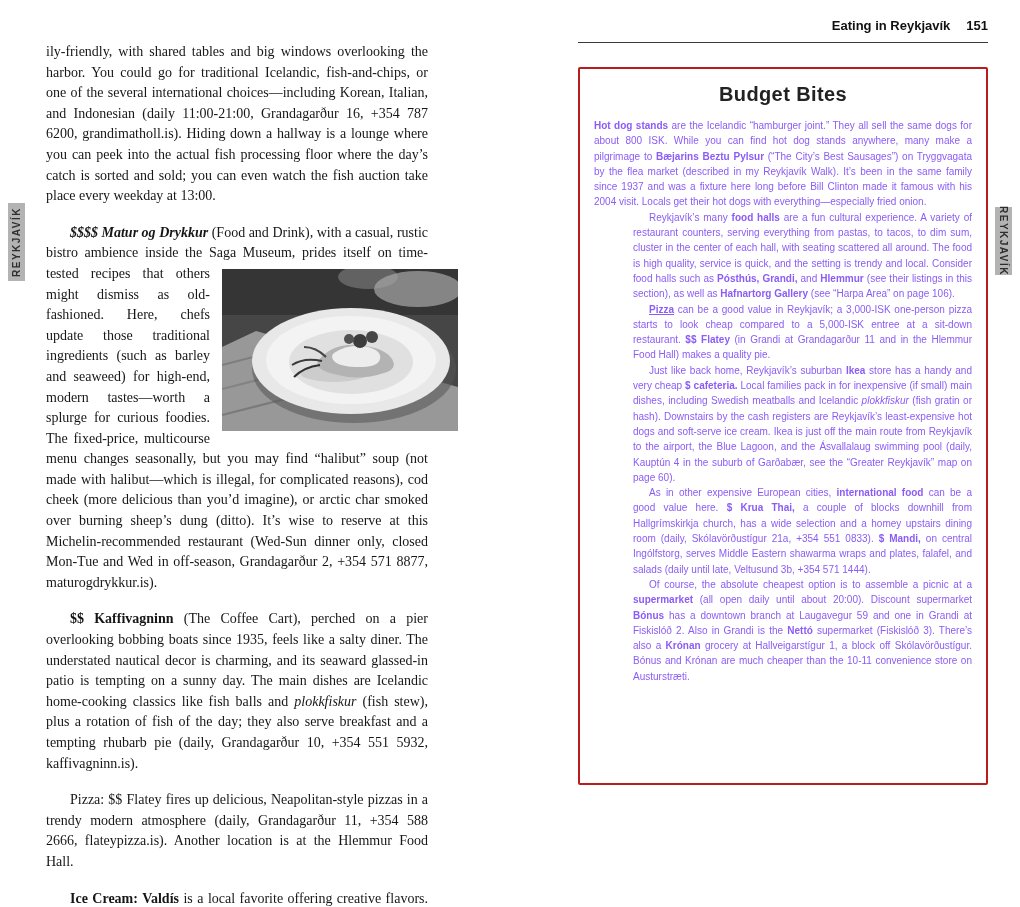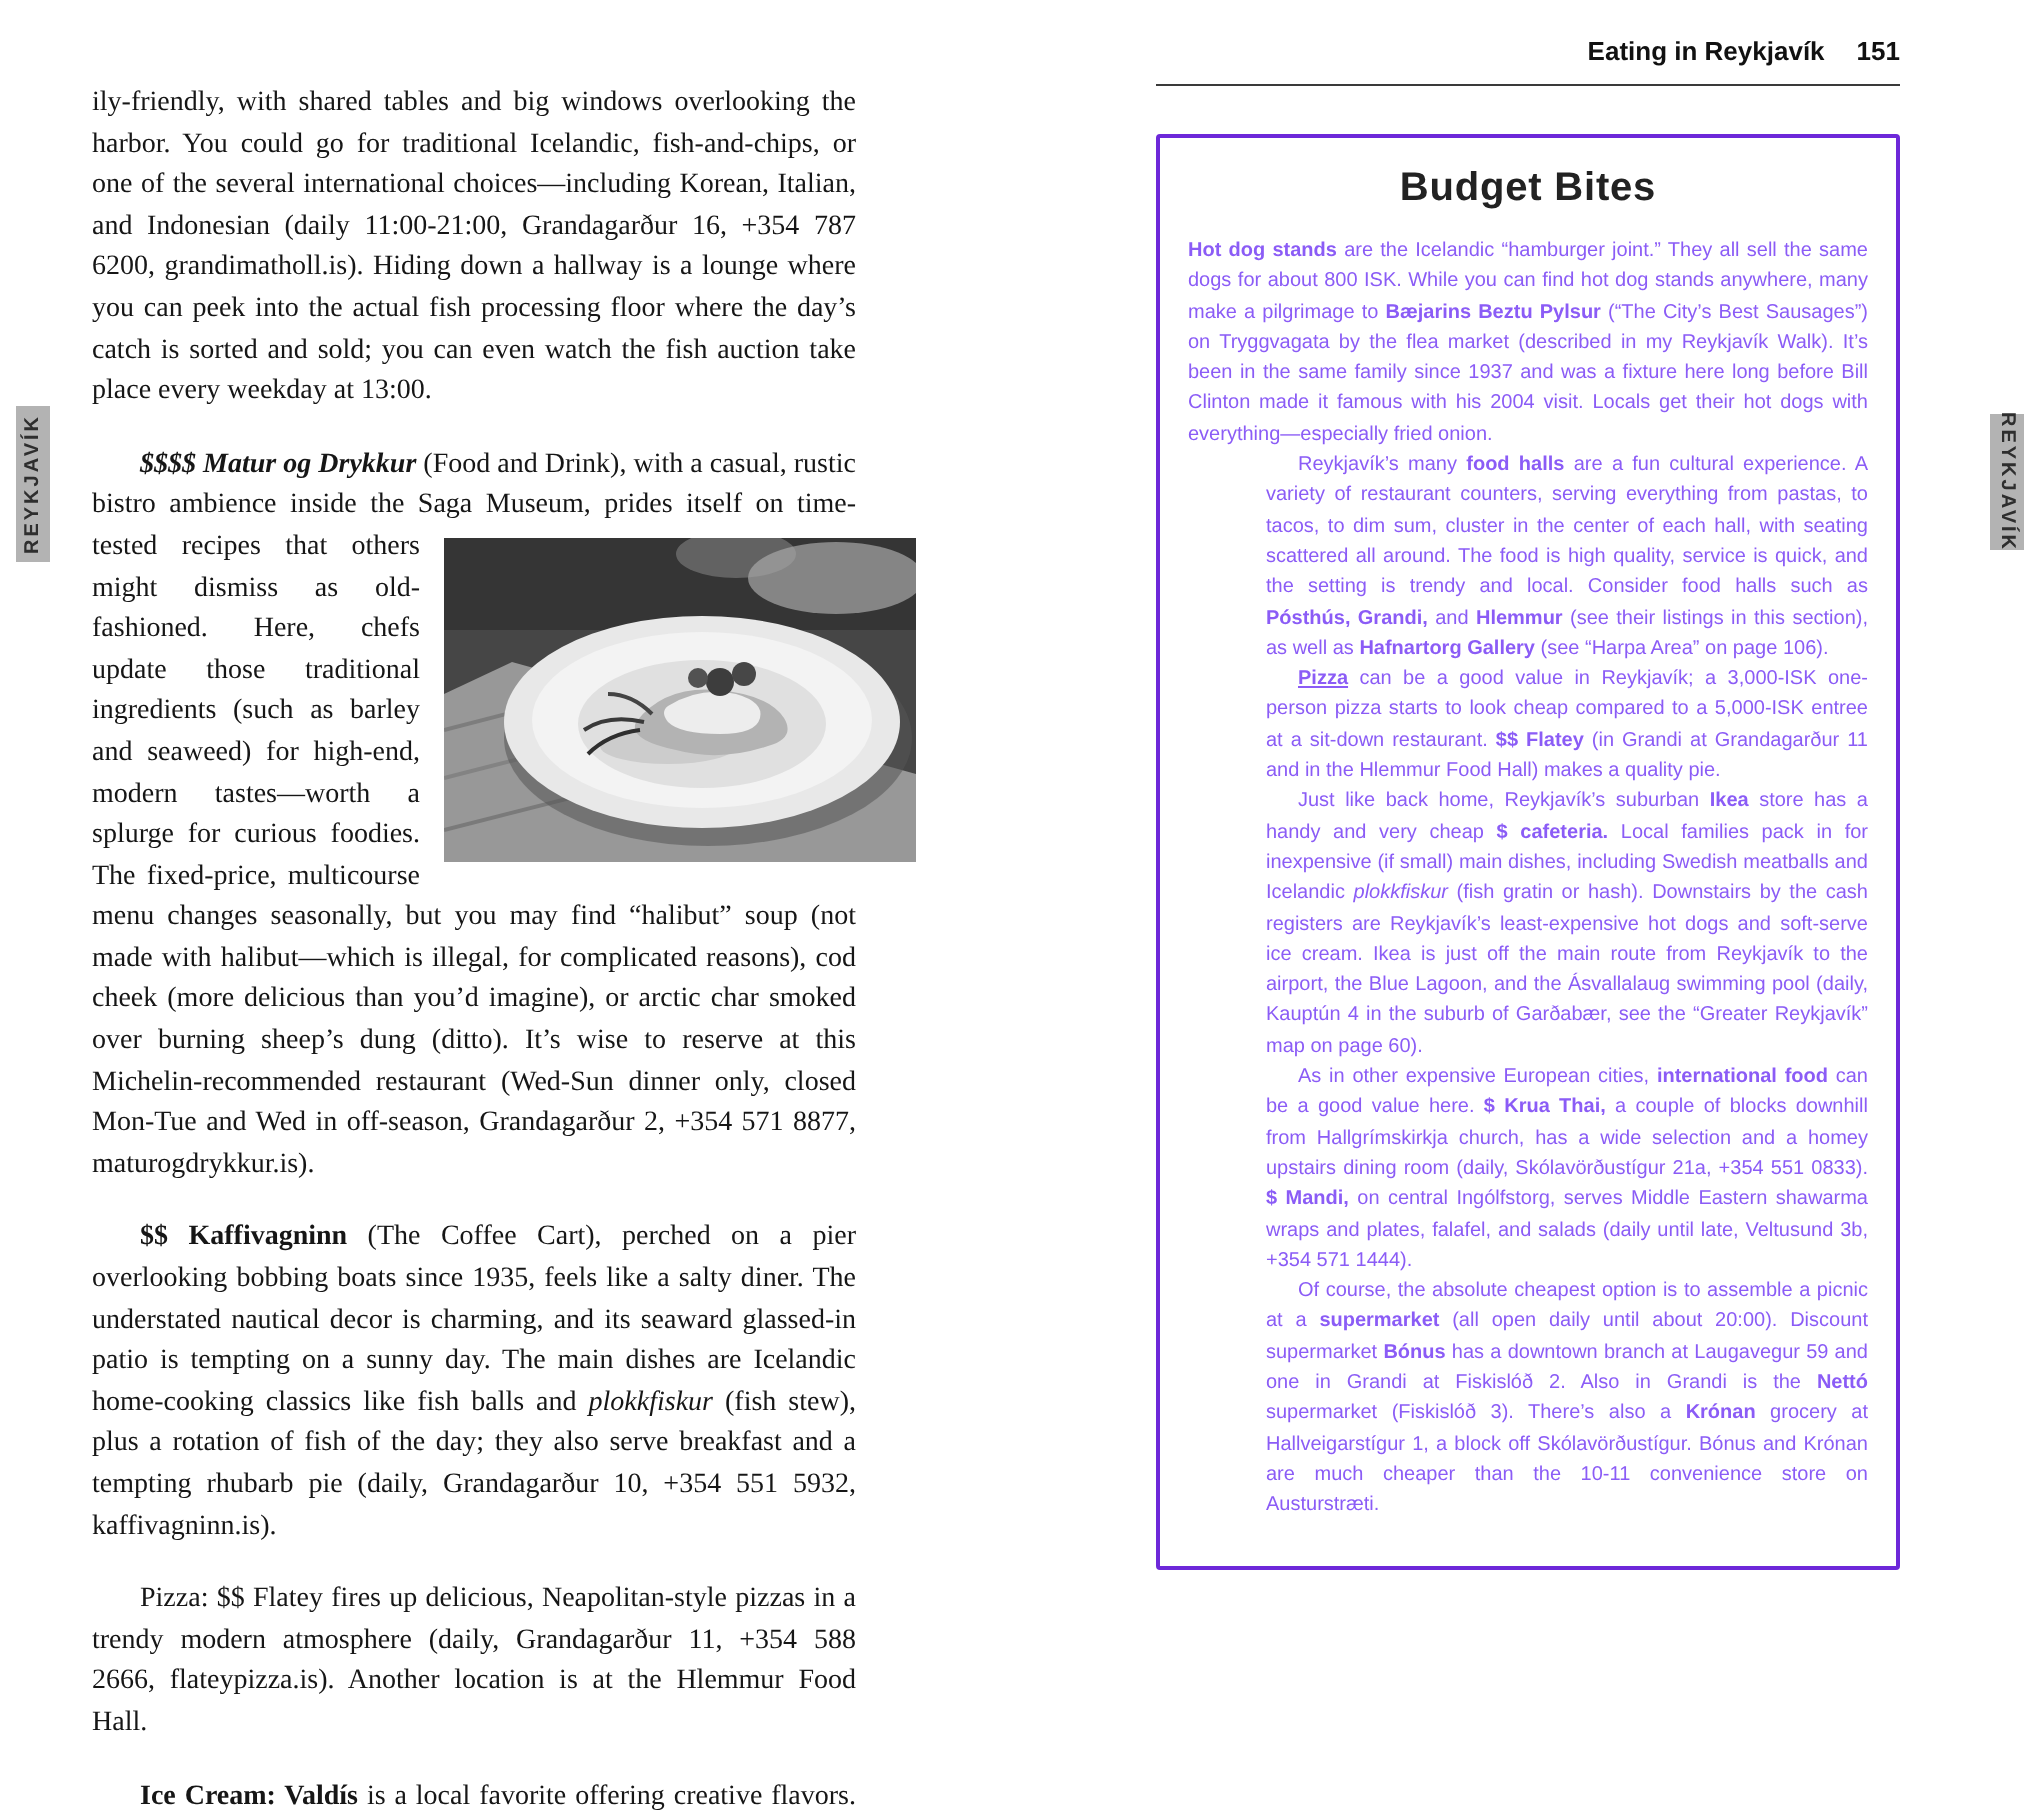--- a/index.html
+++ b/index.html
@@ -18,21 +18,21 @@
     font-family:"Liberation Sans",sans-serif;font-weight:700;font-size:10px;
     letter-spacing:1.5px;color:#2e2e2e;white-space:nowrap;
   }
   .tab-left{left:8px;top:203px;width:17px;height:78px;}
   .tab-left span{transform:rotate(180deg);}
   .tab-right{right:8px;top:207px;width:17px;height:68px;}
 
   
   .page{position:absolute;top:18px;}
   .page-left{left:30px;width:414px;}
-  .page-right{left:578px;width:372px;}
+  .page-right{left:578px;width:410px;}
 
   .running-head{
     display:flex;align-items:baseline;gap:16px;
     font-family:"Liberation Sans",sans-serif;font-weight:700;font-size:13px;color:#111;
     border-bottom:1px solid #3a3a3a;padding-bottom:9px;
   }
   .running-head.right{justify-content:flex-end;}
 
   
   .body-left{margin-top:24px;font-size:14px;line-height:20.6px;text-align:justify;color:#161616;}
@@ -42,21 +42,21 @@
   .photo-float{
     float:right;width:236px;height:162px;
     margin:5px -30px 6px 12px;
     display:block;
   }
   .photo-float svg{display:block;width:236px;height:162px;}
 
   
   .budget-box{
     margin-top:24px;
-    border:2px solid #6d28d9;border-radius:2px;
+    border:2px solid #b91c1c;border-radius:2px;
     padding:12px 14px 18px 14px;
     background:#ffffff;
     min-height:718px;box-sizing:border-box;
   }
   .box-title{
     font-family:"Liberation Sans",sans-serif;font-weight:700;font-size:20px;
     letter-spacing:0.4px;color:#222;text-align:center;margin:2px 0 12px 0;
   }
   .body-box{
     font-family:"Liberation Sans",sans-serif;

